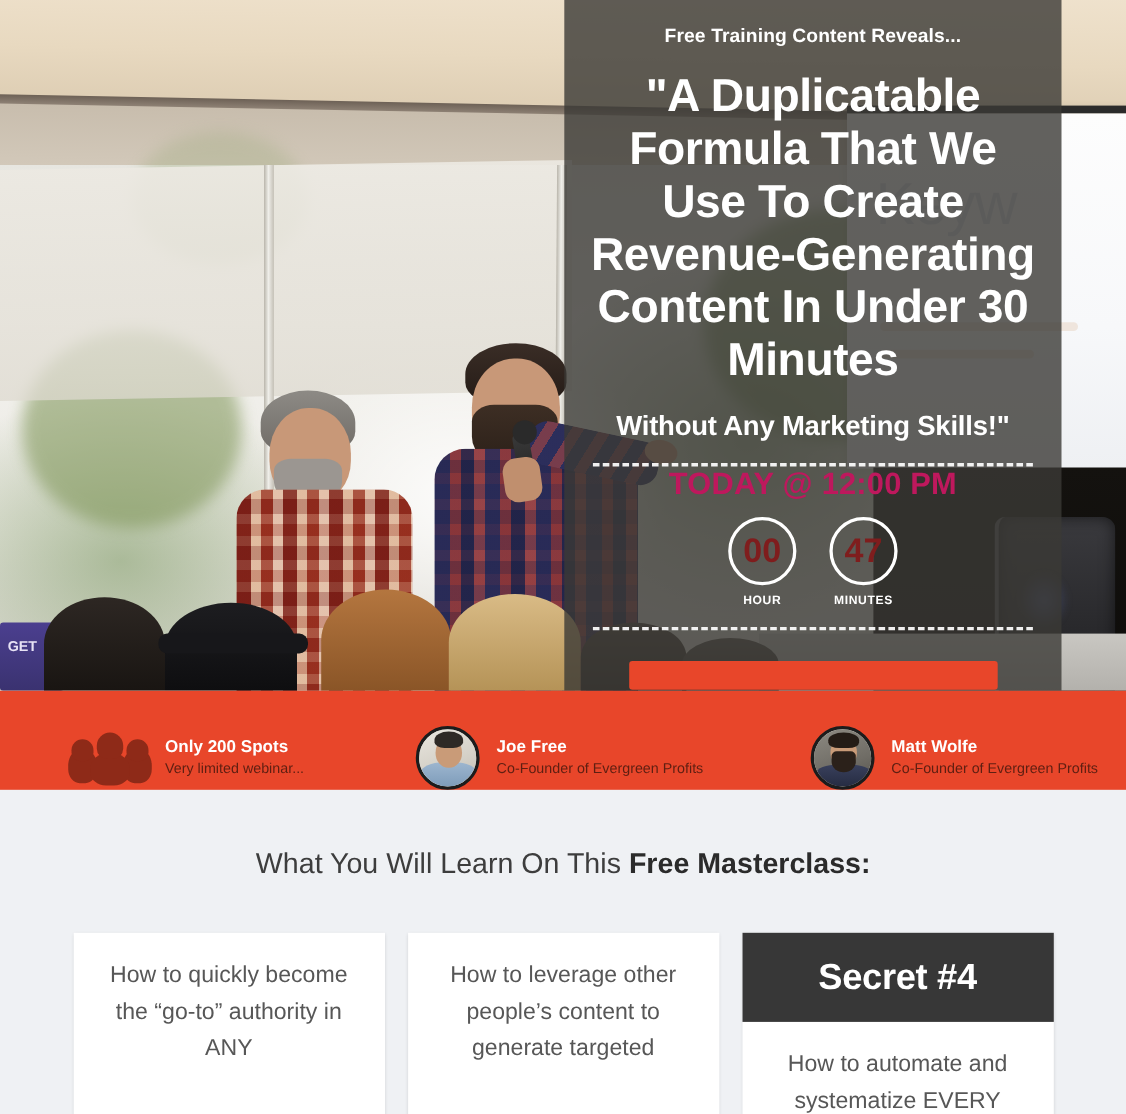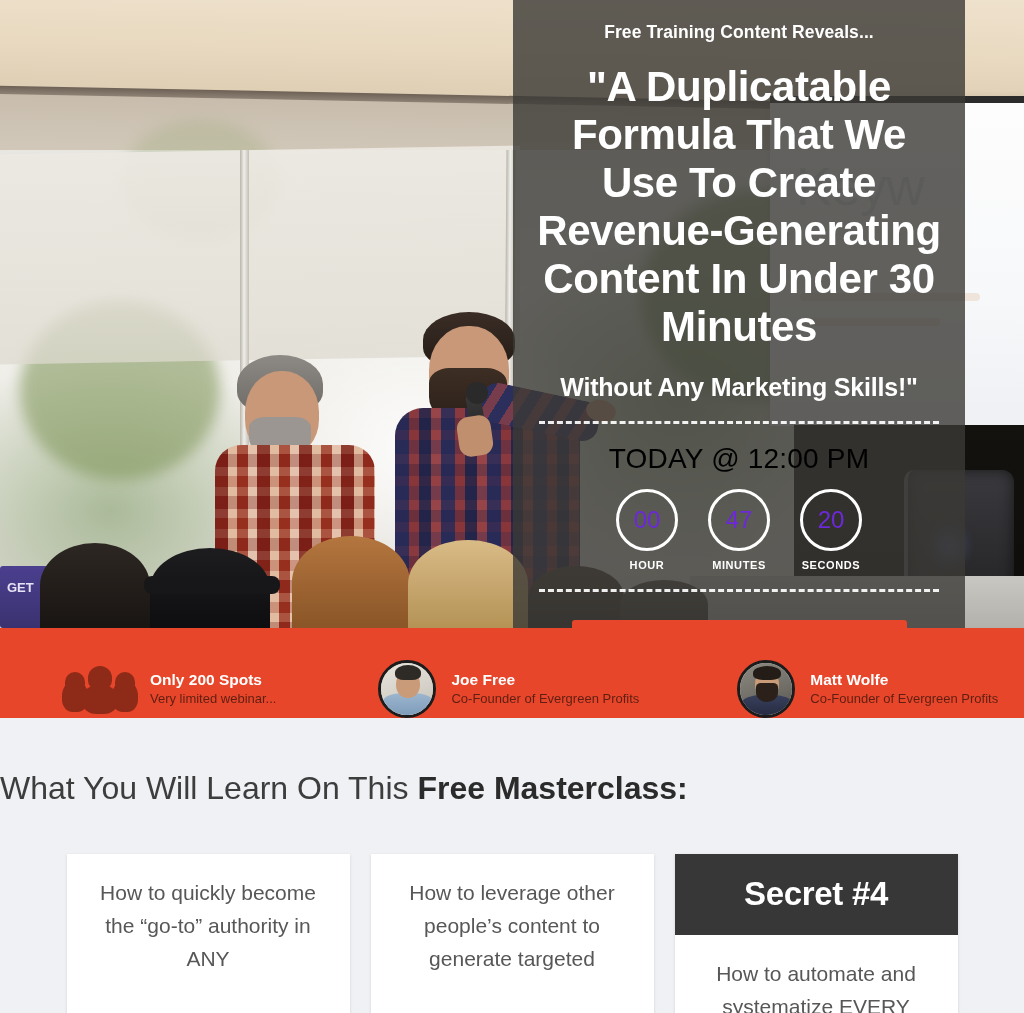--- a/index.html
+++ b/index.html
@@ -208,29 +208,29 @@
   }
   .subheadline {
     color: #ffffff; font-weight: 700; font-size: 25px; line-height: 32px;
     margin-top: 20px; letter-spacing: -0.2px;
   }
   .dashed {
     height: 0; border-top: 3px dashed rgba(255,255,255,.92);
     margin: 18px 8px 0;
   }
   .webinar-time {
-    color: #000000; font-weight: 400; font-size: 28px; margin-top: 19px;
+    color: #be185d; font-weight: 700; font-size: 28px; 
     letter-spacing: .2px;
   }
   .countdown { display: flex; justify-content: center; gap: 24px; margin-top: 14px; }
   .cd-unit { width: 68px; text-align: center; }
   .cd-circle {
     width: 62px; height: 62px; border: 3px solid #ffffff; border-radius: 50%;
     margin: 0 auto; display: flex; align-items: center; justify-content: center;
-    color: #6d28d9; font-size: 24px; font-weight: 400;
+    color: #7f1d1d; font-size: 31px; font-weight: 700;
   }
   .cd-label {
     margin-top: 8px; color: #ffffff; font-size: 11px; font-weight: 700;
     letter-spacing: .6px;
   }
   .cta {
     display: block; width: 335px; margin: 28px auto 0;
     background: #e8462a; border: none; border-radius: 3px;
     padding: 14px 10px 12px; cursor: pointer; text-align: center;
   }
@@ -273,21 +273,21 @@
   .matt-hair{ left: 13px; top: 3px; width: 28px; height: 14px; background: #241c16; }
   .matt-face{ left: 15px; top: 8px; width: 24px; height: 26px; background: #c99b78; }
   .matt-beard{position:absolute; left: 16px; top: 20px; width: 22px; height: 19px; background:#2b211a; border-radius: 26% 26% 60% 60%; }
   .matt-shirt{left: 2px; width: 50px; height: 20px; background: linear-gradient(180deg,#39405c,#262c42); }
 
   
   .learn {
     width: 1024px; background: #eff1f4; padding-top: 52px;
   }
   .learn-title {
-    font-size: 32px; color: #3d3d3d; font-weight: 400;
+    text-align: center; font-size: 26px; color: #3d3d3d; font-weight: 400;
   }
   .learn-title b { font-weight: 700; color: #2b2b2b; }
   .cards {
     display: flex; justify-content: center; gap: 21px; margin-top: 47px;
   }
   .card {
     width: 283px; background: #ffffff;
     box-shadow: 0 1px 3px rgba(0,0,0,.12);
   }
   .card-head {
@@ -367,24 +367,20 @@
 
     <div class="countdown">
       <div class="cd-unit">
         <div class="cd-circle">00</div>
         <div class="cd-label">HOUR</div>
       </div>
       <div class="cd-unit">
         <div class="cd-circle">47</div>
         <div class="cd-label">MINUTES</div>
       </div>
-      <div class="cd-unit">
-        <div class="cd-circle">20</div>
-        <div class="cd-label">SECONDS</div>
-      </div>
     </div>
 
     <div class="dashed"></div>
 
     <button class="cta">
       
       
     </button>
   </div>
 </section>

